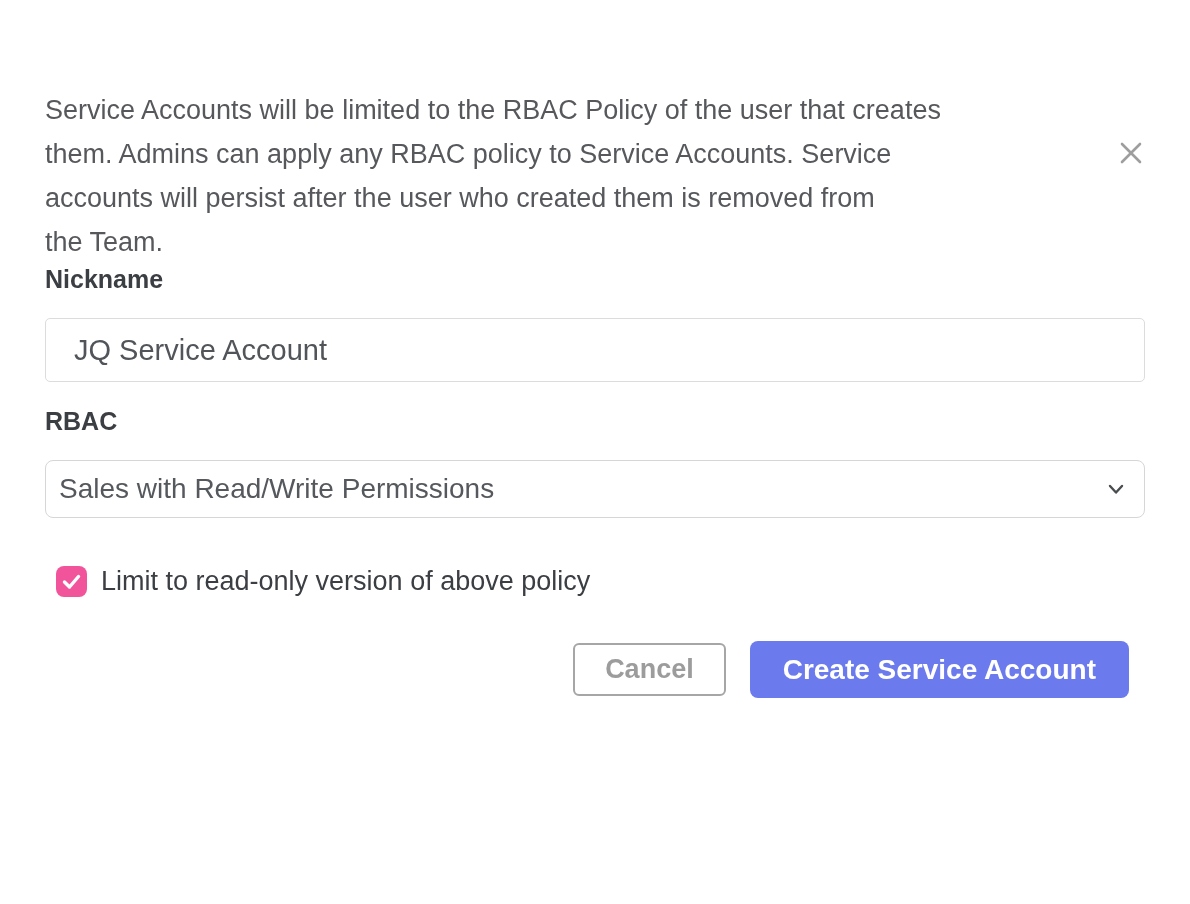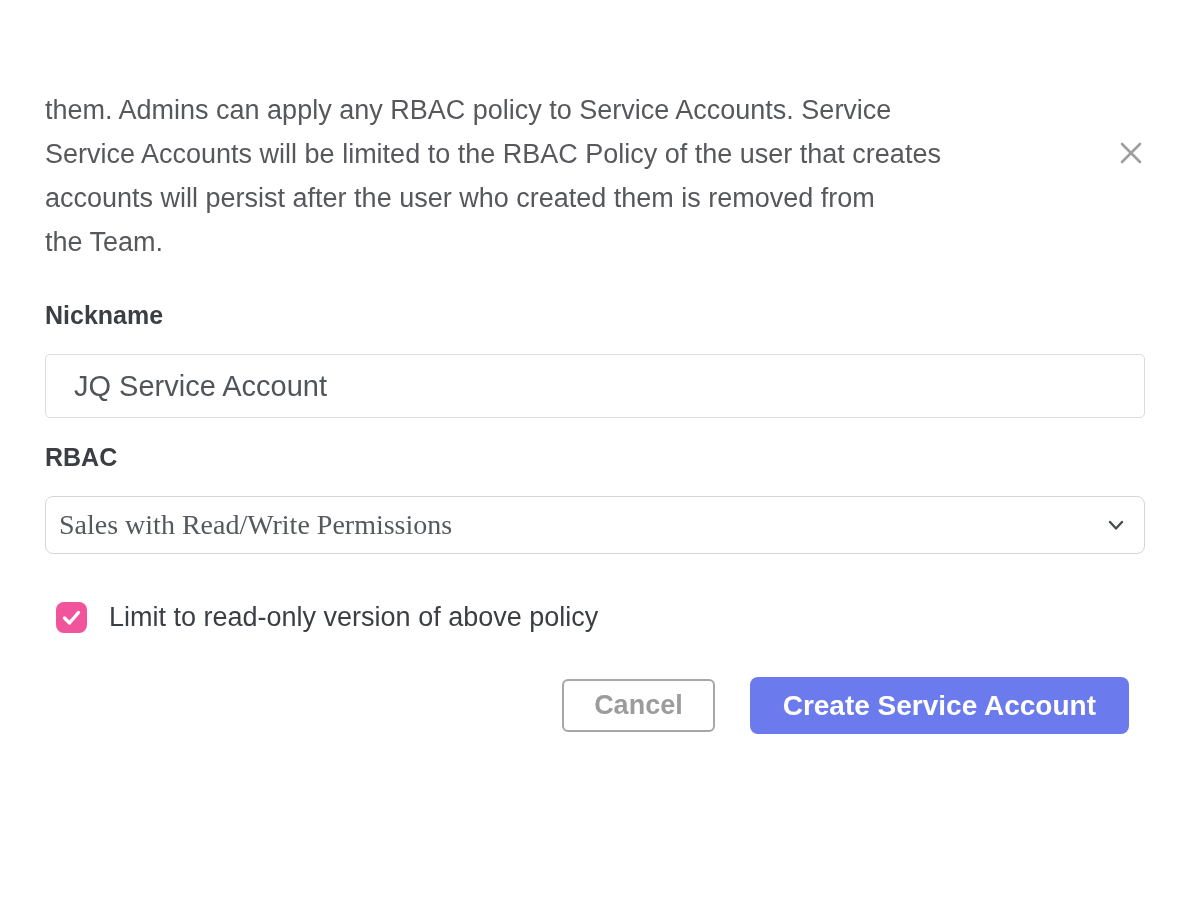--- a/index.html
+++ b/index.html
@@ -32,21 +32,20 @@
     display: flex; align-items: center; justify-content: center;
   }
   .description {
     margin-top: 88px;
     font-size: 27px;
     line-height: 44px;
     color: #56585c;
     max-width: 1105px;
   }
   .field-label {
-    margin-top: 36px;
     font-size: 25px;
     font-weight: 700;
     color: #3b3e42;
     line-height: 30px;
   }
   .text-input {
     display: block;
     margin-top: 24px;
     width: 1100px;
     height: 64px;
@@ -65,60 +64,58 @@
     margin-top: 24px;
     width: 1100px;
     height: 58px;
     border: 1px solid #d6d6d6;
     border-radius: 8px;
     background: #ffffff;
     display: flex;
     align-items: center;
     padding: 0 50px 0 13px;
     cursor: pointer;
-    font-family: Liberation Serif, serif;
   }
   .select-value {
     font-size: 28px;
     color: #55585c;
     white-space: nowrap;
     overflow: hidden;
   }
   .select-chevron {
     position: absolute;
     right: 16px; top: 50%;
     transform: translateY(-50%);
     display: flex;
   }
   .checkbox-row {
     margin-top: 48px;
     display: flex;
     align-items: center;
-    gap: 8px;
   }
   .checkbox {
     width: 31px; height: 31px;
     margin-left: 11px;
     border-radius: 8px;
     background: #F2549B;
     display: flex; align-items: center; justify-content: center;
     cursor: pointer;
     flex: none;
   }
   .checkbox-label {
     margin-left: 14px;
     font-size: 27px;
     color: #3b3e42;
   }
   .footer {
     margin-top: 44px;
     display: flex;
     justify-content: flex-end;
     align-items: center;
-    gap: 35px;
+    gap: 24px;
     padding-right: 16px;
   }
   .btn-cancel {
     height: 53px;
     padding: 0 30px;
     background: #ffffff;
     border: 2px solid #a6a6a6;
     border-radius: 6px;
     font-family: "Liberation Sans", sans-serif;
     font-size: 27px;
@@ -148,22 +145,22 @@
   <button class="close-btn" aria-label="Close">
     <span style="display:flex;">
       <svg width="30" height="30" viewBox="0 0 30 30">
         <line x1="6" y1="6" x2="24" y2="24" stroke="#9e9e9e" stroke-width="2.6" stroke-linecap="round"></line>
         <line x1="24" y1="6" x2="6" y2="24" stroke="#9e9e9e" stroke-width="2.6" stroke-linecap="round"></line>
       </svg>
     </span>
   </button>
 
   <div class="description">
+    <div>Service Accounts will be limited to the RBAC Policy of the user that creates</div>
     <div>them. Admins can apply any RBAC policy to Service Accounts. Service</div>
-    <div>Service Accounts will be limited to the RBAC Policy of the user that creates</div>
     <div>accounts will persist after the user who created them is removed from</div>
     <div>the Team.</div>
   </div>
 
   <div class="field-label">Nickname</div>
 
   <input class="text-input" type="text" value="JQ Service Account" style="">
 
   <div class="field-label rbac">RBAC</div>
 

